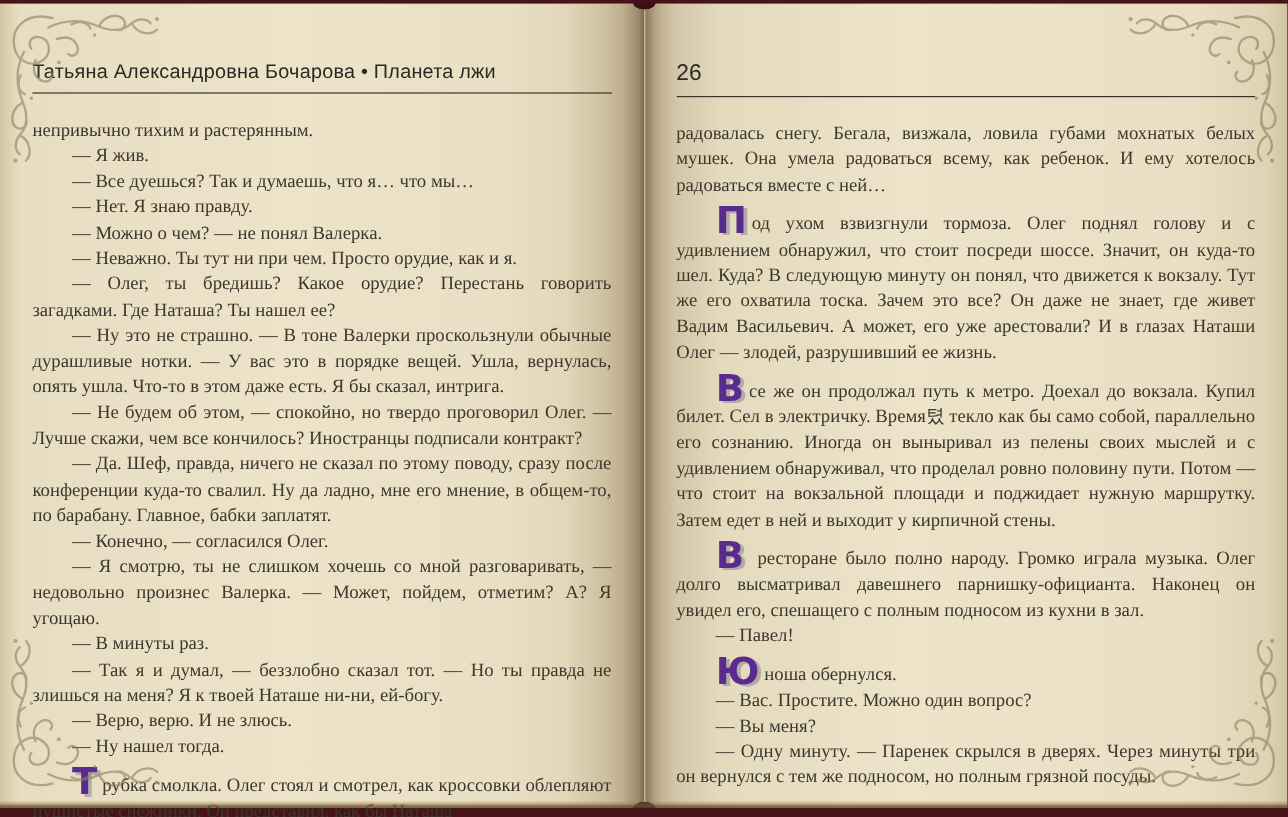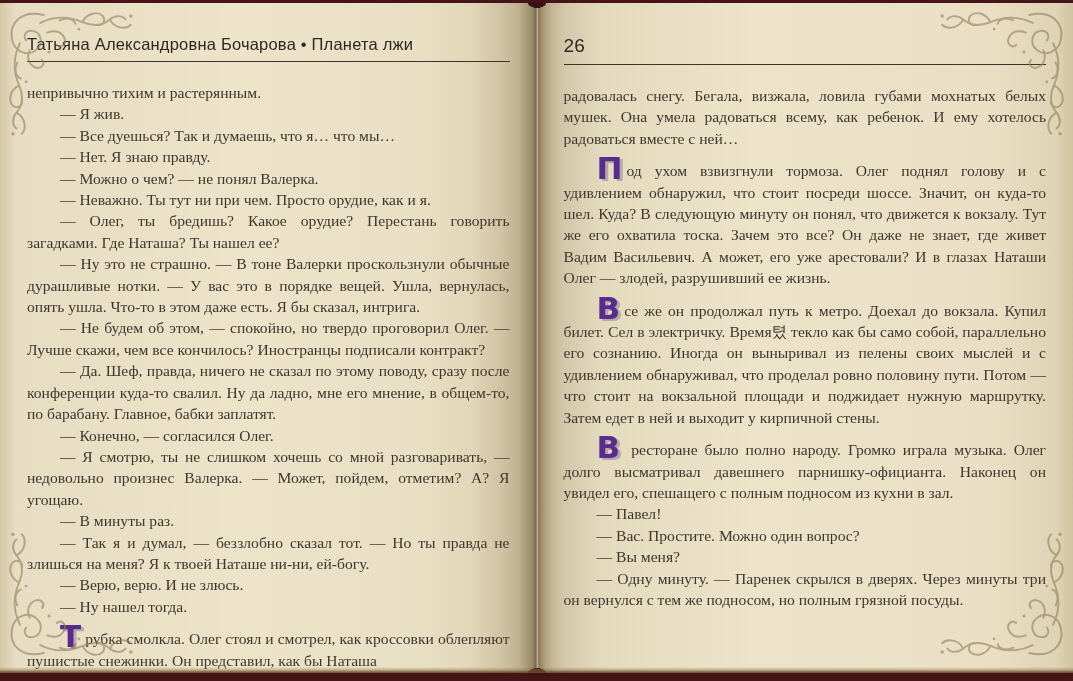--- a/index.html
+++ b/index.html
@@ -46,21 +46,21 @@
     background:radial-gradient(ellipse 50% 100% at 50% 100%, #3c1014 58%, rgba(60,16,20,0) 60%);}
   .page-edges{
     position:absolute;left:0;right:0;bottom:0;height:6px;pointer-events:none;
     background:linear-gradient(to bottom,
       rgba(120,95,60,0) 0%, rgba(150,125,85,0.45) 45%,
       rgba(110,85,50,0.75) 75%, #64502f 100%);
   }
   .page-header{
     font-family:"Liberation Sans","DejaVu Sans",sans-serif;
     font-size:16.5px;letter-spacing:.2px;color:#2c2822;
-    margin:32px 27px 0 27px;padding-bottom:7px;
+    margin:48px 27px 0 27px;padding-bottom:7px;
     border-bottom:1.5px solid #3b342b;white-space:nowrap;overflow:hidden;
   }
   .page-right .page-header{text-align:left;font-size:19px;}
   .page-body{
     margin:20px 27px 0 27px;
     font-size:15.6px;line-height:21.4px;color:#3e372e;
     text-align:justify;
   }
   .page-body p{margin:0;text-indent:33px;}
   .page-body p.noindent{text-indent:0;}
@@ -141,20 +141,21 @@
   <div class="page page-right">
     <div class="page-header">
       <span>26</span>
     </div>
     <div class="page-body">
         <p class="noindent">радовалась снегу. Бегала, визжала, ловила губами мохнатых белых мушек. Она умела радоваться всему, как ребенок. И ему хотелось радоваться вместе с ней…</p>
         <p class="cap-par"><span class="cap">П</span>од ухом взвизгнули тормоза. Олег поднял голову и с удивлением обнаружил, что стоит посреди шоссе. Значит, он куда-то шел. Куда? В следующую минуту он понял, что движется к вокзалу. Тут же его охватила тоска. Зачем это все? Он даже не знает, где живет Вадим Васильевич. А может, его уже арестовали? И в глазах Наташи Олег — злодей, разрушивший ее жизнь.</p>
         <p class="cap-par"><span class="cap">В</span>се же он продолжал путь к метро. Доехал до вокзала. Купил билет. Сел в электричку. Время텼 текло как бы само собой, параллельно его сознанию. Иногда он выныривал из пелены своих мыслей и с удивлением обнаруживал, что проделал ровно половину пути. Потом — что стоит на вокзальной площади и поджидает нужную маршрутку. Затем едет в ней и выходит у кирпичной стены.</p>
         <p class="cap-par"><span class="cap">В</span> ресторане было полно народу. Громко играла музыка. Олег долго высматривал давешнего парнишку-официанта. Наконец он увидел его, спешащего с полным подносом из кухни в зал.</p>
         <p>— Павел!</p>
+        <p class="cap-par"><span class="cap">Ю</span>ноша обернулся.</p>
         <p>— Вас. Простите. Можно один вопрос?</p>
         <p>— Вы меня?</p>
         <p>— Одну минуту. — Паренек скрылся в дверях. Через минуты три он вернулся с тем же подносом, но полным грязной посуды.</p>
       </div>
   </div>
 
   <div class="gutter"></div>
   <div class="spine-notch top"></div>
   <div class="spine-notch bottom"></div>
   <div class="page-edges"></div>

